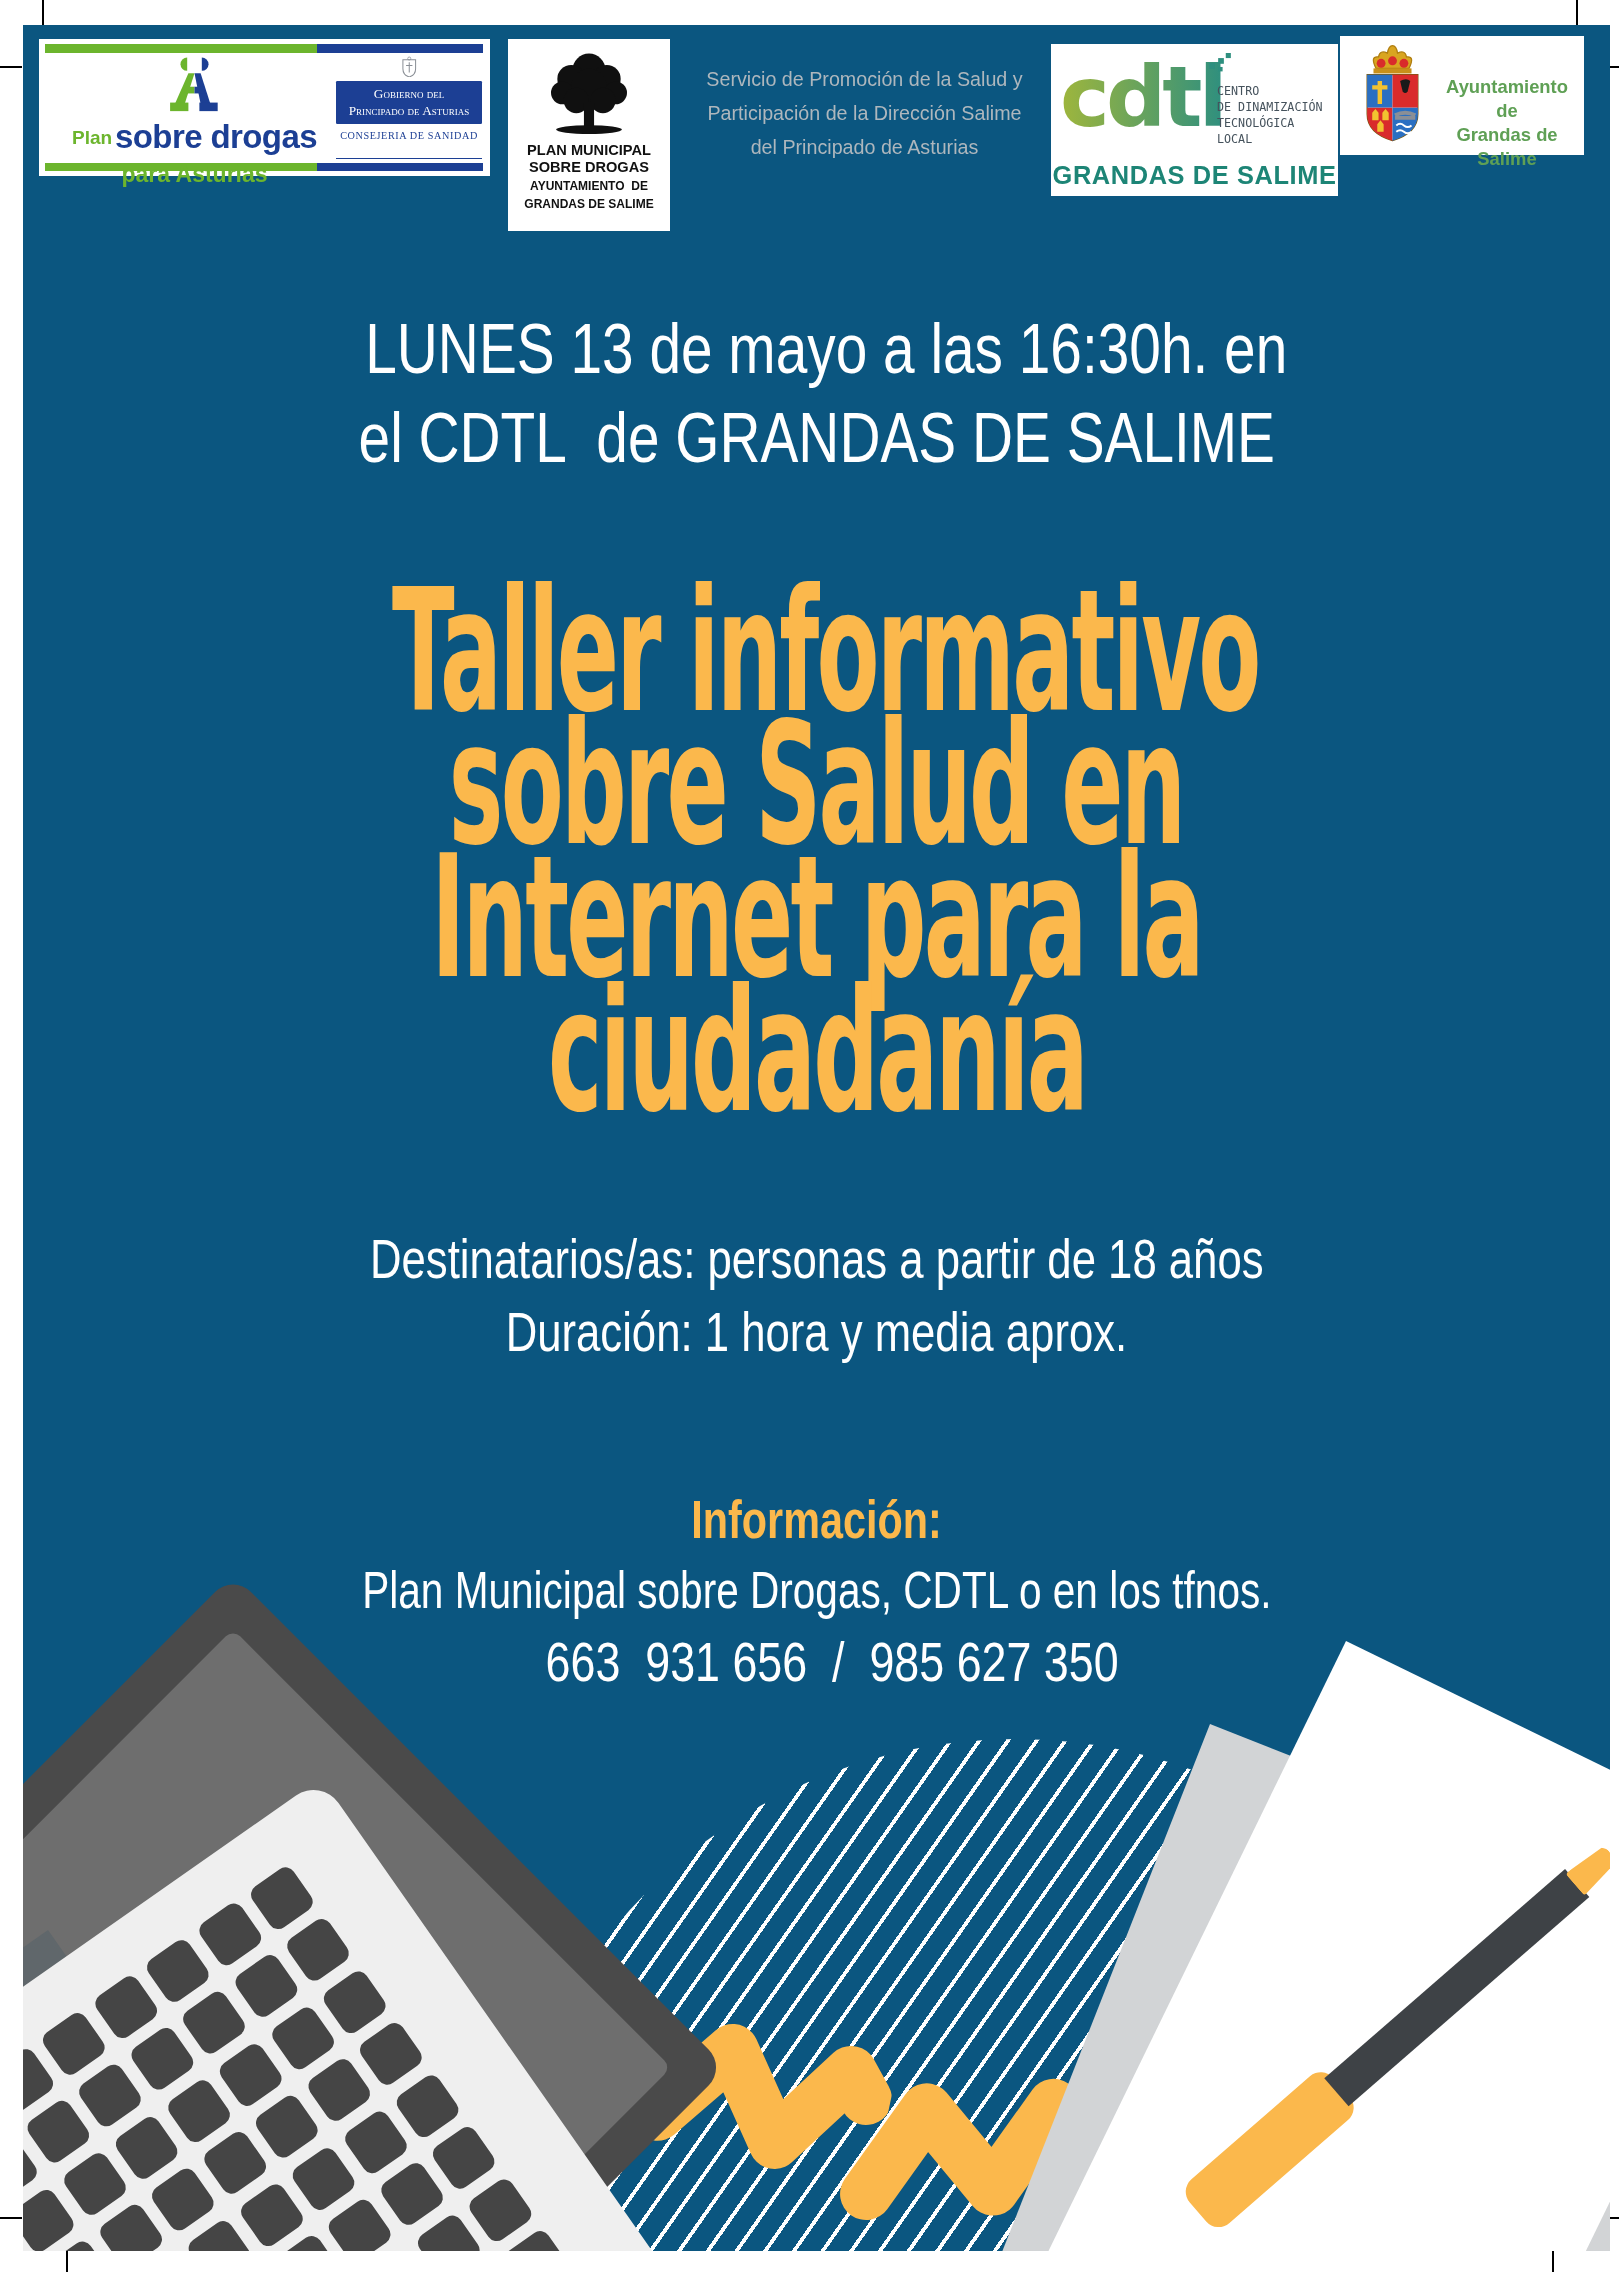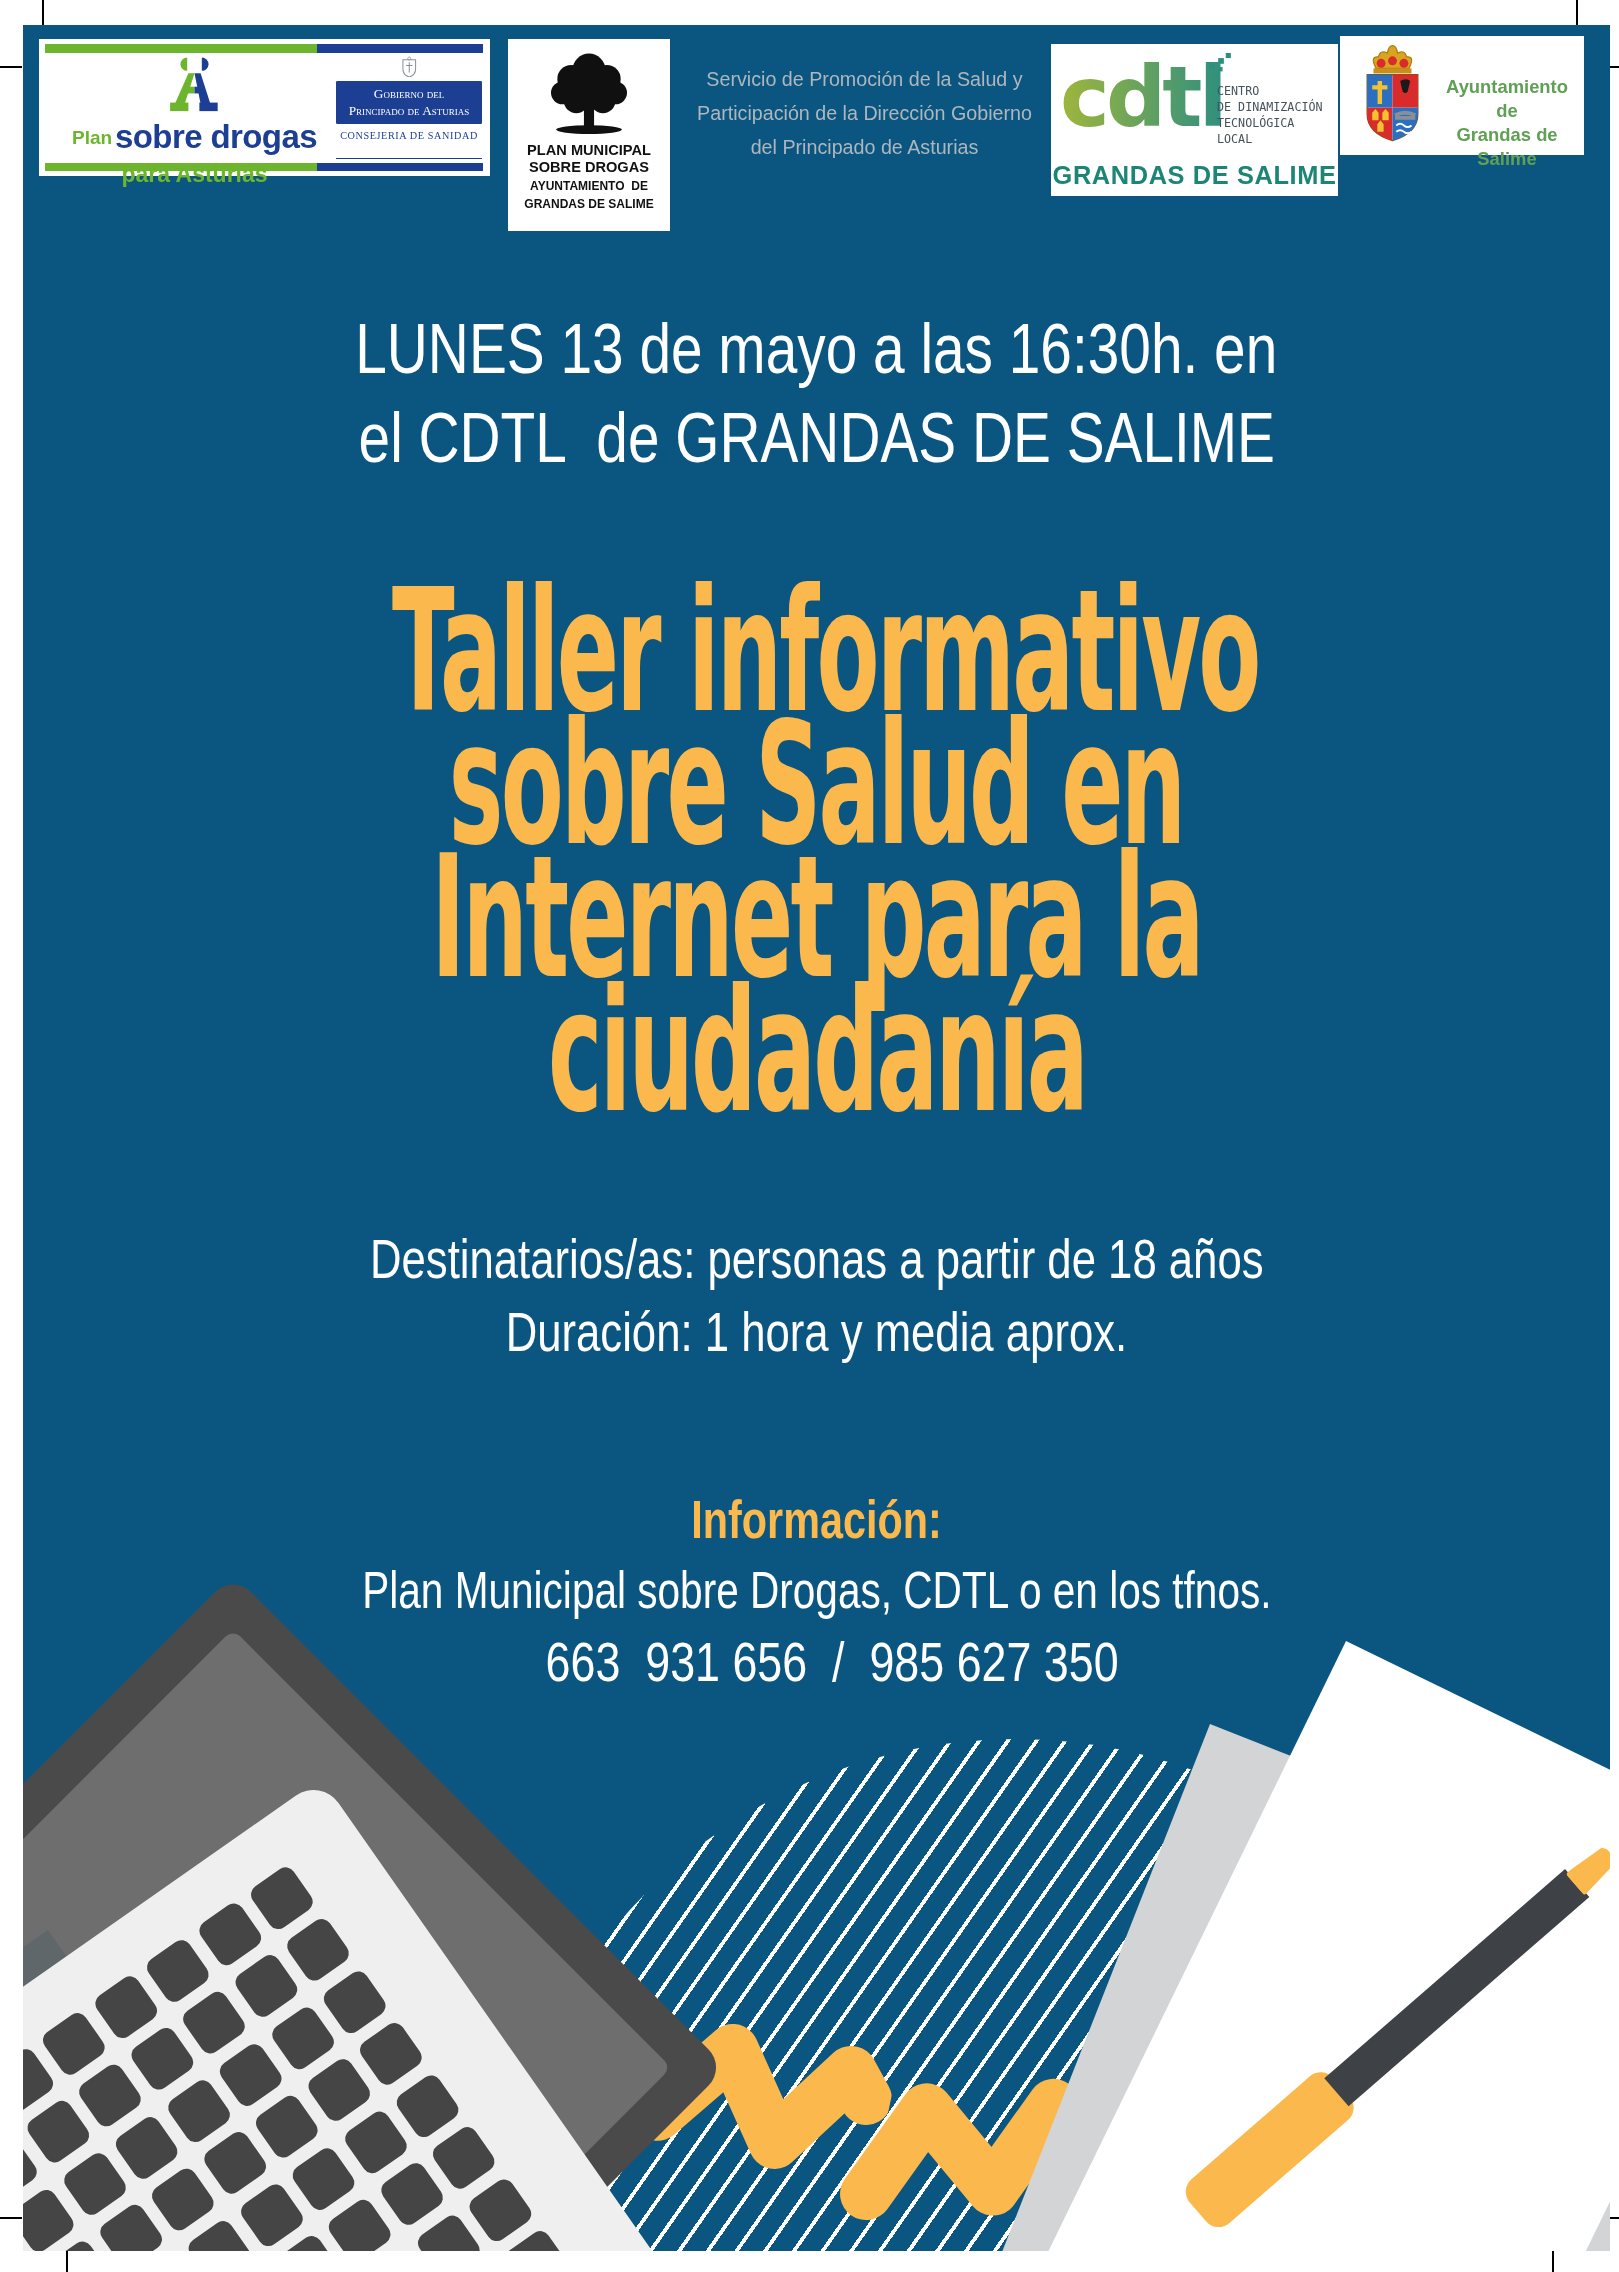--- a/index.html
+++ b/index.html
@@ -33,21 +33,21 @@
   .cdtl-dots{position:absolute;left:157px;top:9px;}
   .cdtl-desc{position:absolute;left:166px;top:39px;width:117px;color:#45525C;font-weight:normal;font-size:11.7px;line-height:16px;font-family:"DejaVu Sans Mono",monospace;}
   .cdtl-place{position:absolute;left:0;bottom:6.3px;width:100%;text-align:center;color:#1D8576;font-weight:bold;font-size:25.4px;letter-spacing:0.6px;}
   .box4{left:1317px;top:10.8px;width:244px;height:119px;}
   .ayto-text{position:absolute;left:94px;top:39px;width:146px;color:#5FA055;font-weight:bold;font-size:18.4px;line-height:24px;text-align:center;}
   .escudo{position:absolute;left:16.5px;top:7.6px;}
 
   
   .line{position:absolute;left:0;width:1587px;text-align:center;color:#fff;}
   .cond{display:inline-block;transform:scaleX(0.8);transform-origin:50% 50%;white-space:pre;}
-  .when1{top:279px;height:89px;line-height:89px;font-size:71px;}
+  .when1{top:279px;height:89px;line-height:89px;font-size:71px;padding-left:10px;}
   .when2{top:368px;height:89px;line-height:89px;font-size:71px;}
   .title-line{position:absolute;left:0;width:1587px;text-align:center;height:135px;line-height:135px;color:#FBB84C;font-weight:bold;font-size:170px;font-family:"DejaVu Sans",sans-serif;}
   .title-line .t{display:inline-block;transform:scaleX(0.54);transform-origin:50% 50%;letter-spacing:-5.1px;white-space:pre;}
   .tl1{top:559px;} .tl2{top:692px;} .tl3{top:825px;} .tl4{top:959px;}
   .det1{top:1197px;height:73px;line-height:73px;font-size:56px;}
   .det1 .cond,.det2 .cond{transform:scaleX(0.78);}
   .det2{top:1270px;height:73px;line-height:73px;font-size:56px;}
   .info-h{top:1460px;height:70px;line-height:70px;font-size:53px;color:#FBB84C;font-weight:bold;}
   .info-h .cond{transform:scaleX(0.78);}
   .info1{top:1530px;height:70px;line-height:70px;font-size:52px;}
@@ -202,21 +202,21 @@
         </g>
       </svg>
       <div class="pm-l1">PLAN MUNICIPAL</div>
       <div class="pm-l1">SOBRE DROGAS</div>
       <div class="pm-l2">AYUNTAMIENTO  DE</div>
       <div class="pm-l2">GRANDAS DE SALIME</div>
     </div>
 
     <div class="servicio">
       <div>Servicio de Promoción de la Salud y</div>
-      <div>Participación de la Dirección Gobierno</div>
+      <div>Participación de la Dirección Salime</div>
       <div>del Principado de Asturias</div>
     </div>
 
     <div class="logo-box box3">
       <div class="cdtl-word">cdtl</div>
       <svg class="cdtl-dots" width="25.4" height="25.4" viewBox="0 0 40 40">
         <g fill="#2E8F7F">
             <rect x="2" y="16" width="9" height="9"></rect>
             <rect x="16" y="8" width="9" height="9"></rect>
             <rect x="28" y="0" width="8" height="8"></rect>

